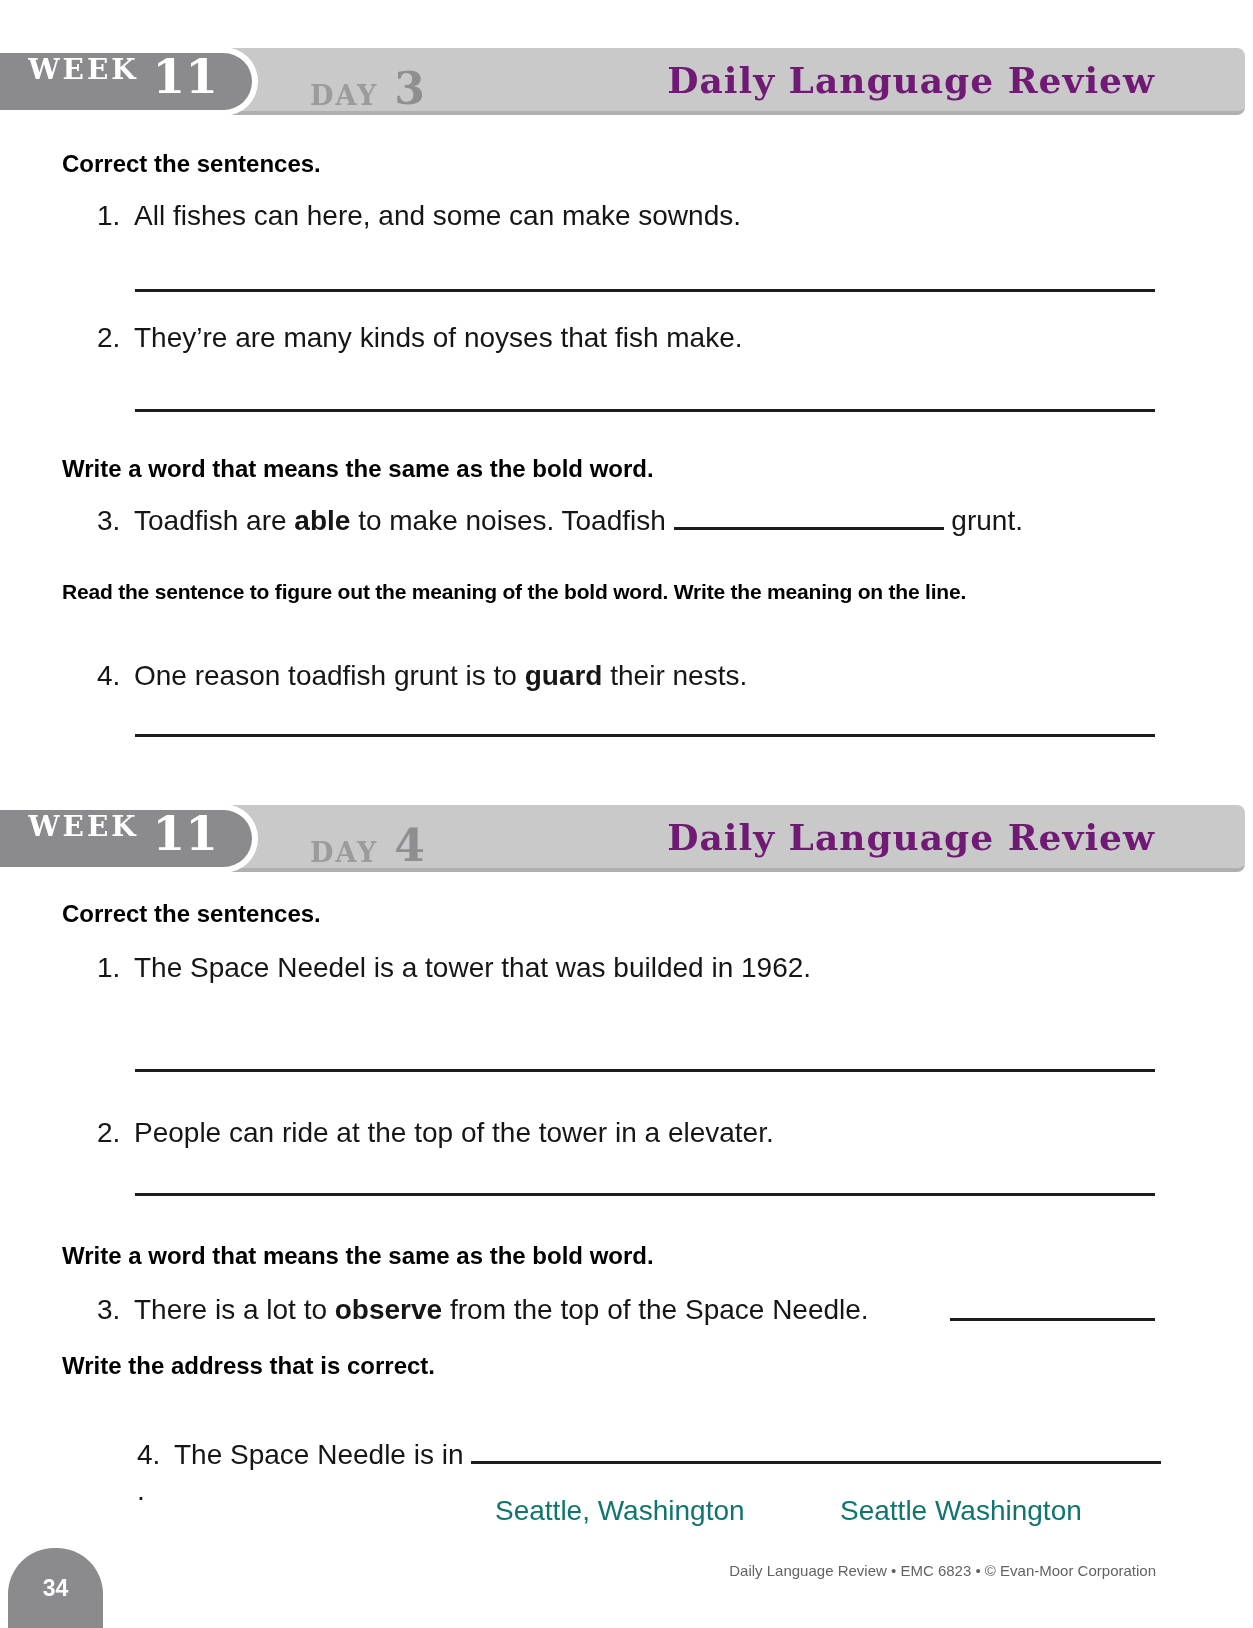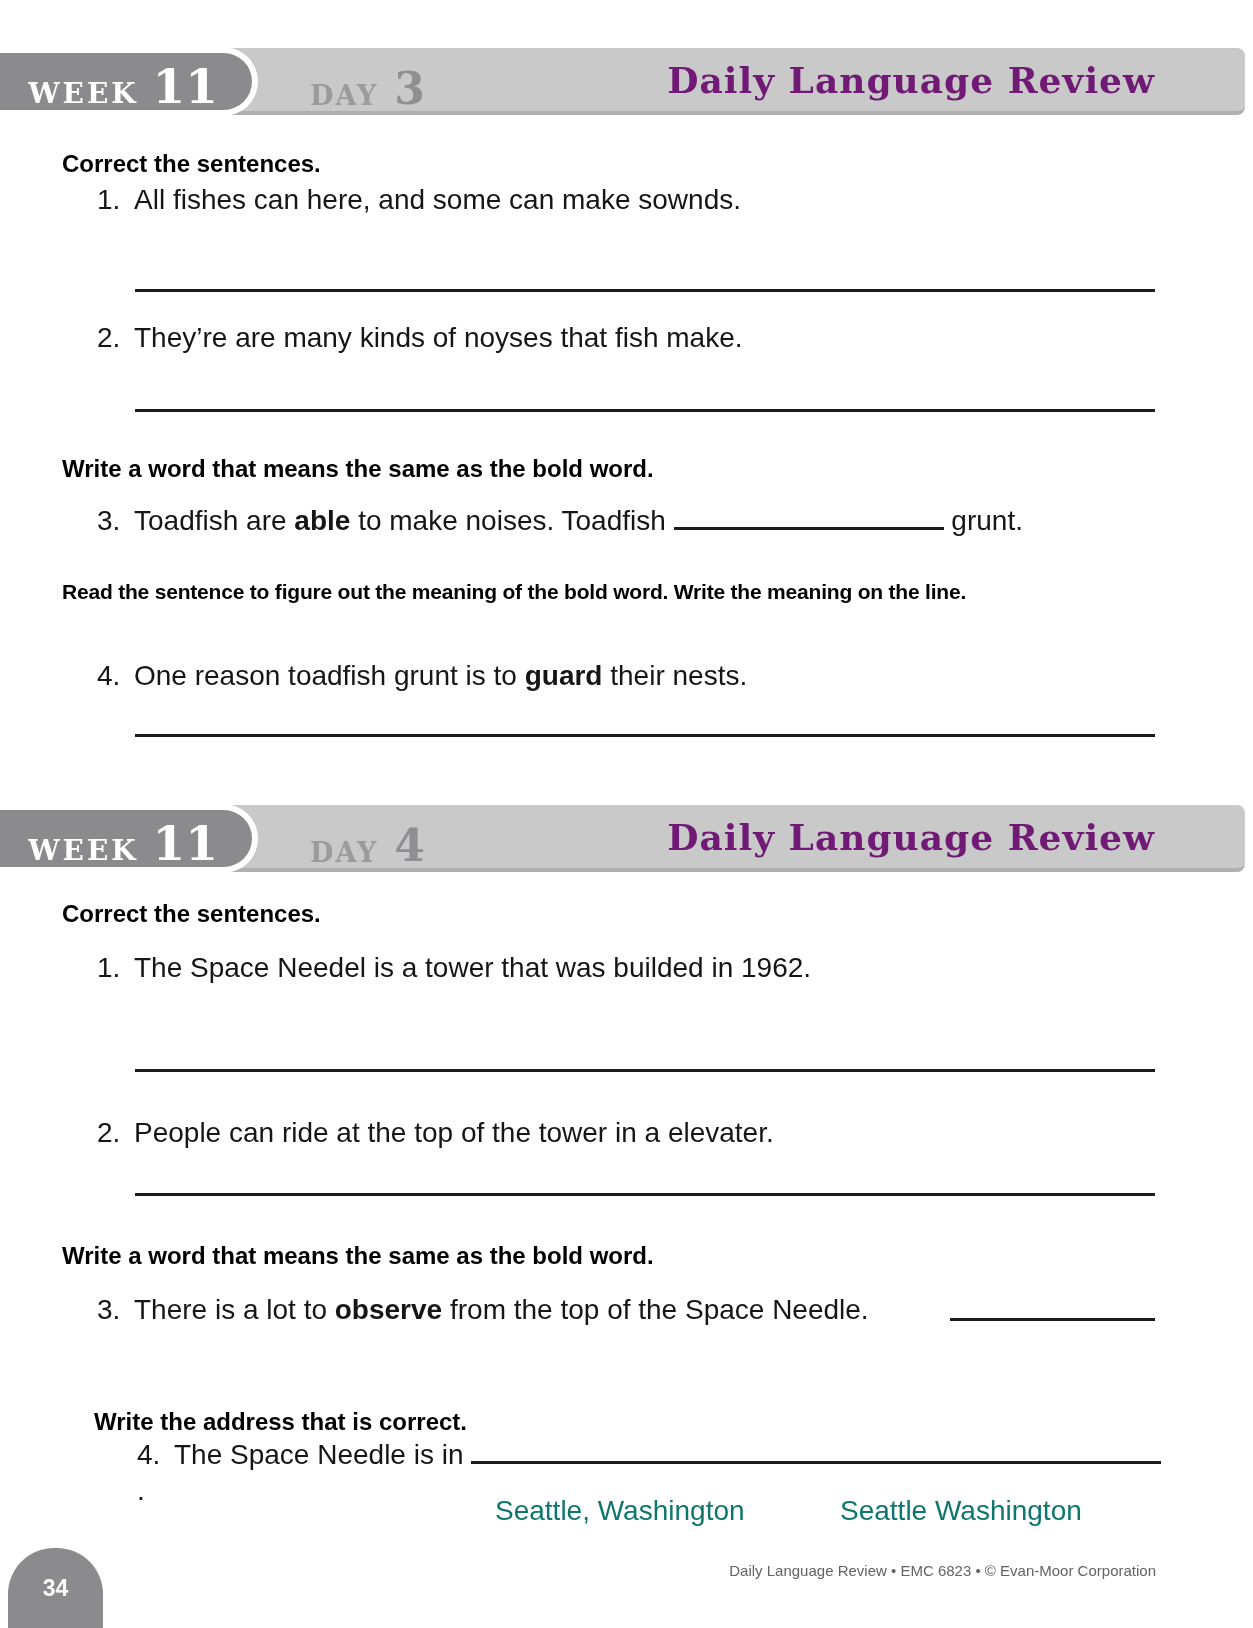--- a/index.html
+++ b/index.html
@@ -5,21 +5,21 @@
   html,body{margin:0;padding:0;background:#ffffff;}
   .page{position:relative;width:1253px;height:1628px;background:#ffffff;overflow:hidden;
         font-family:"Liberation Sans",sans-serif;color:#161616;}
 
   
   .banner{position:absolute;left:0;width:100%;height:67px;}
   .banner .bar{position:absolute;left:100px;right:8px;top:0;bottom:0;background:#c9c9ca;
                border-bottom:4px solid #b0b0b2;border-radius:0 8px 8px 0;}
   .banner .tab{position:absolute;left:0;top:5px;height:57px;width:252px;background:#8b8b8d;
                border-radius:0 30px 30px 0;box-shadow:0 0 0 6px #ffffff;
-               display:flex;align-items:flex-end;justify-content:flex-end;gap:14px;
+               display:flex;align-items:flex-start;justify-content:flex-end;gap:14px;
                padding-right:34px;box-sizing:border-box;font-family:"DejaVu Serif",serif;}
   .tab .week{color:#ffffff;font-weight:bold;font-size:28px;letter-spacing:3px;}
   .tab .weeknum{color:#ffffff;font-weight:bold;font-size:47px;line-height:1;}
   .banner .day{position:absolute;left:274px;top:11px;bottom:4px;display:flex;align-items:flex-end;
                gap:16px;font-family:"DejaVu Serif",serif;margin-left:36px;}
   .day .daylabel{color:#9b9b9d;font-weight:bold;font-size:27px;letter-spacing:2px;}
   .day .daynum{color:#8f8f91;font-weight:bold;font-size:44px;line-height:1;}
   .banner .title{position:absolute;right:98px;top:0;bottom:4px;display:flex;align-items:center;
                  font-family:"DejaVu Serif",serif;color:#701a75;font-weight:bold;font-size:36px;
                  letter-spacing:1px;}
@@ -53,21 +53,21 @@
     </div>
     <div class="day">
       <span class="daylabel">DAY</span>
       <span class="daynum">3</span>
     </div>
     <div class="title">Daily Language Review</div>
   </div>
 
   <div class="heading" style="top:150px;">Correct the sentences.</div>
 
-  <div class="item" style="top:182px;">
+  <div class="item" style="top:198px;">
     <span class="num">1.</span><span>All fishes can here, and some can make sownds.</span>
   </div>
   <div class="rule" style="top:289px;left:135px;width:1020px;"></div>
 
   <div class="item" style="top:320px;">
     <span class="num">2.</span><span>They’re are many kinds of noyses that fish make.</span>
   </div>
   <div class="rule" style="top:409px;left:135px;width:1020px;"></div>
 
   <div class="heading" style="top:455px;">Write a word that means the same as the bold word.</div>
@@ -108,21 +108,21 @@
   </div>
   <div class="rule" style="top:1193px;left:135px;width:1020px;"></div>
 
   <div class="heading" style="top:1242px;">Write a word that means the same as the bold word.</div>
 
   <div class="item" style="top:1292px;">
     <span class="num">3.</span><span>There is a lot to </span><span class="b">observe</span><span> from the top of the Space Needle.</span>
   </div>
   <div class="rule" style="top:1318px;left:950px;width:205px;"></div>
 
-  <div class="heading" style="top:1408px;margin-left:32px;">Write the address that is correct.</div>
+  <div class="heading" style="top:1352px;">Write the address that is correct.</div>
 
   <div class="item" style="top:1437px;margin-left:40px;">
     <span class="num">4.</span><span>The Space Needle is in </span><span class="blank" style="width:690px;"></span><span>.</span>
   </div>
 
   <div class="option" style="top:1495px;left:495px;">Seattle, Washington</div>
   <div class="option" style="top:1495px;left:840px;">Seattle Washington</div>
 
   <div class="footer-tab">
     <span>34</span>

